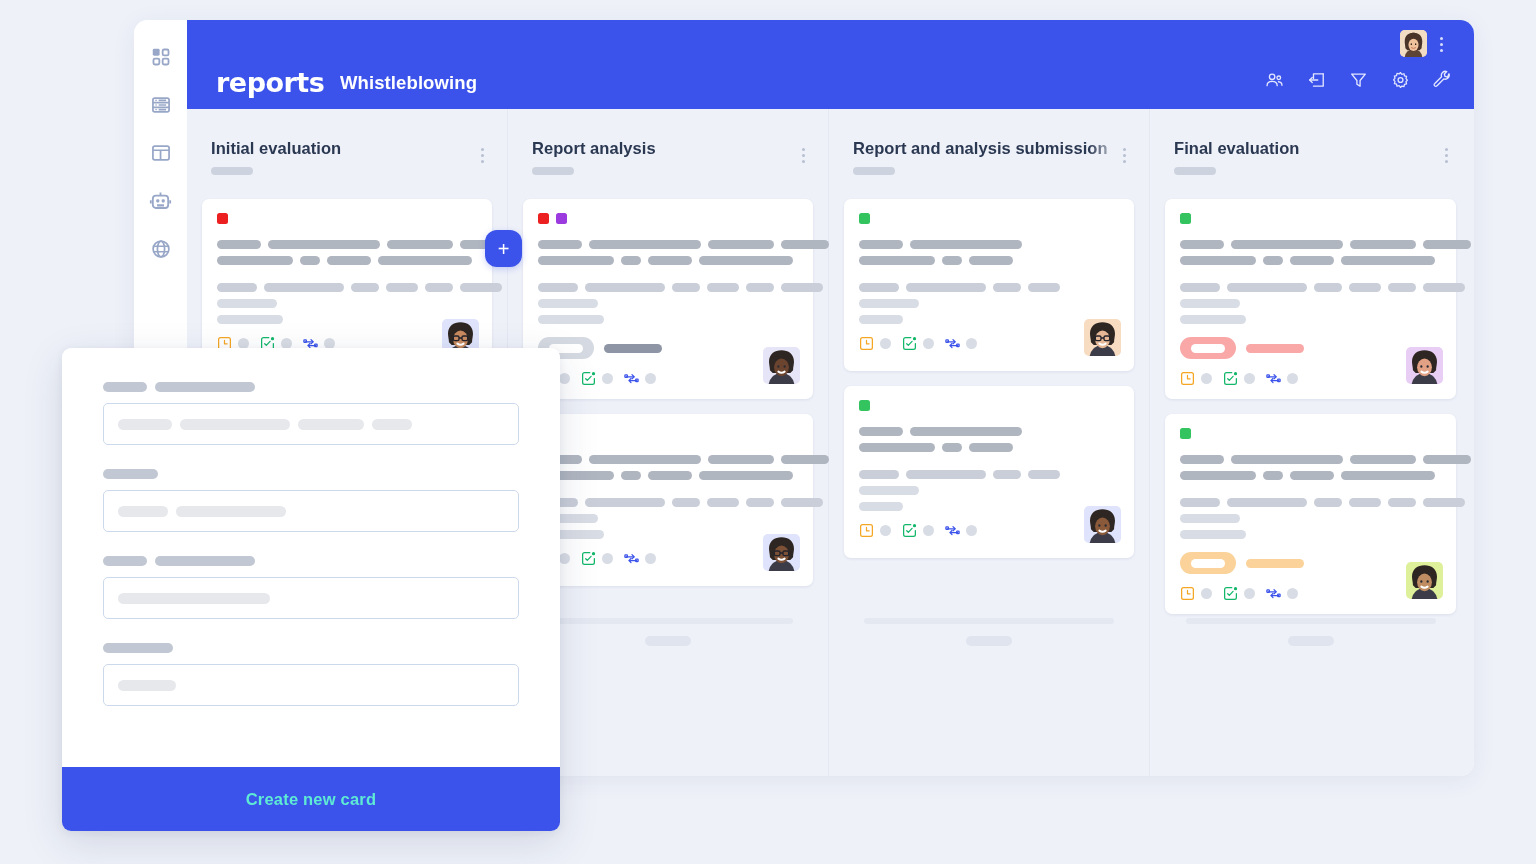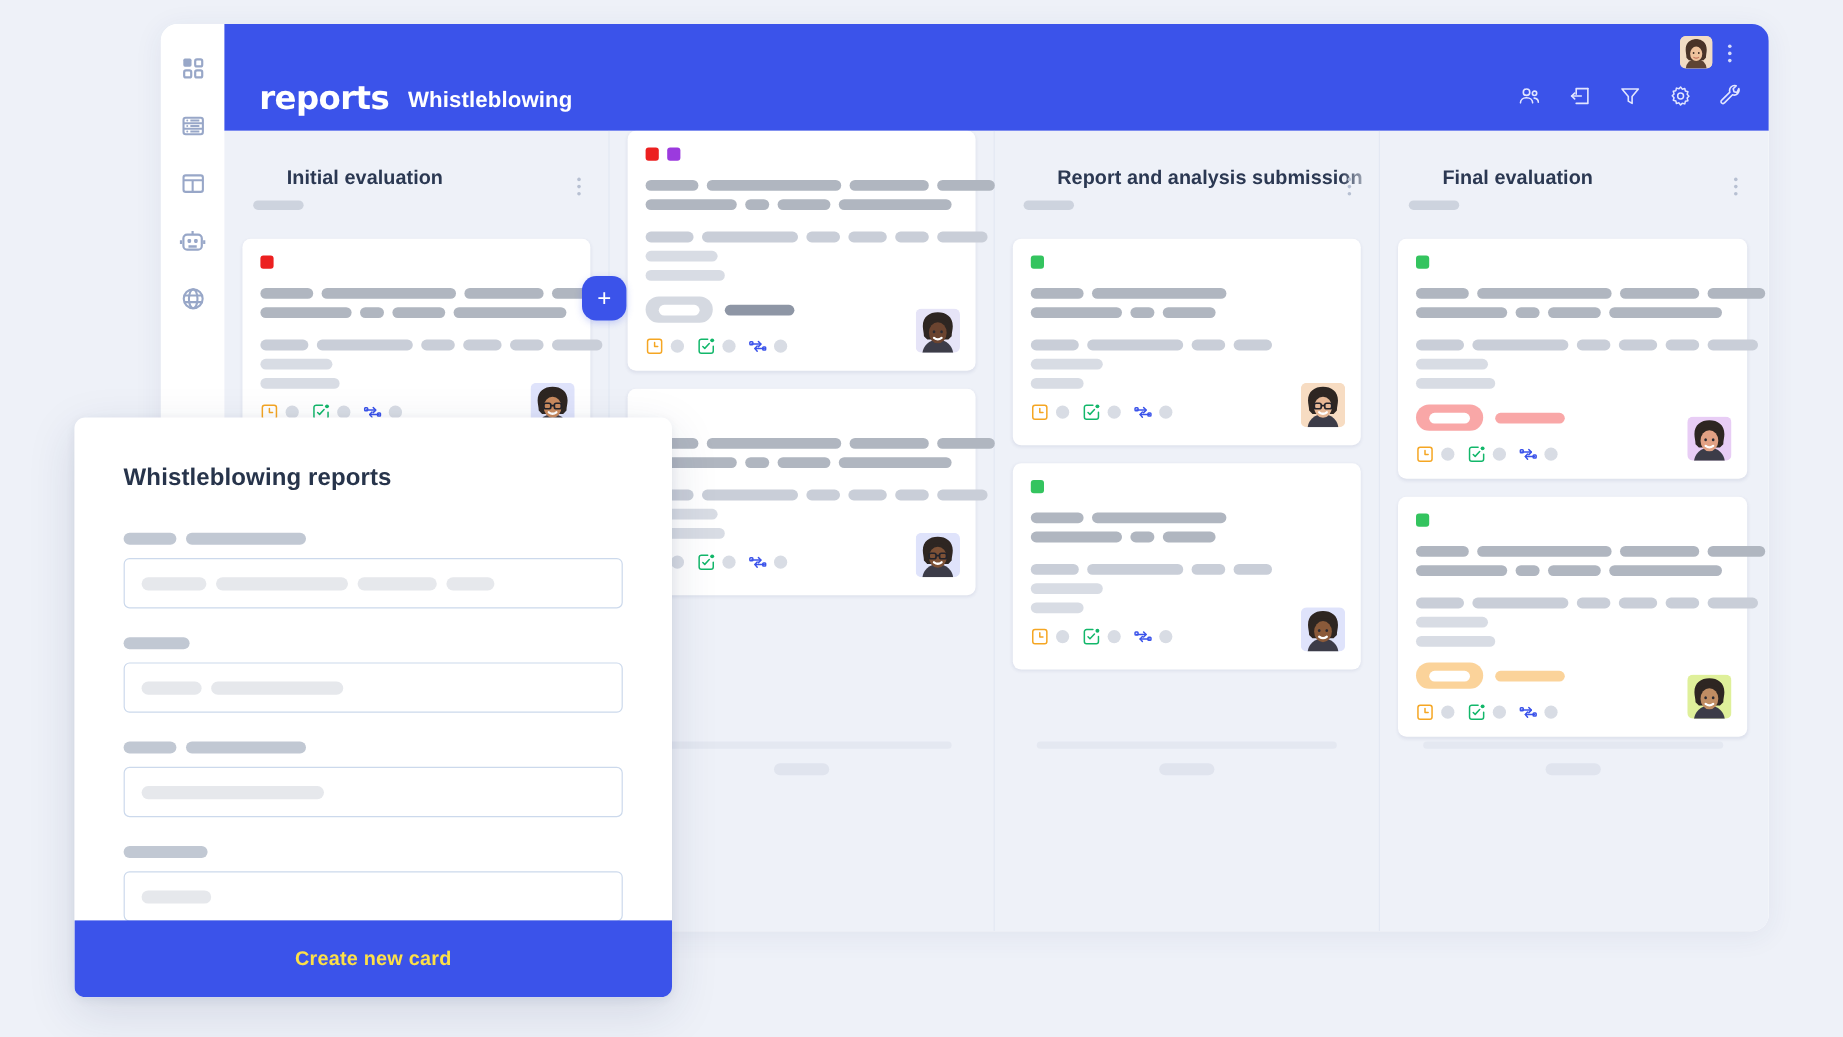--- a/index.html
+++ b/index.html
@@ -92,21 +92,21 @@
     width: 321px;
     flex: 0 0 321px;
     position: relative;
     padding: 0 0 0 0;
     border-right: 1px solid #e3e8f3;
   }
   .column:last-child { border-right: none; }
   .col-head { position: relative; height: 90px; padding: 30px 0 0 24px; }
   .col-title {
     font-size: 16.5px; font-weight: 700; color:#2b3852;
-    white-space: nowrap; letter-spacing: .05px; margin-left: 28px;
+    white-space: nowrap; letter-spacing: .05px;
   }
   .col-title.truncate {
     width: 268px; overflow: hidden;
     -webkit-mask-image: linear-gradient(to right, #000 88%, transparent 100%);
             mask-image: linear-gradient(to right, #000 88%, transparent 100%);
   }
   .col-sub {
     margin-top: 9px; width: 42px; height: 8px;
     border-radius: 4px; background: #cdd3de;
   }
@@ -206,21 +206,21 @@
     border: 1px solid #ccd9ec;
     border-radius: 5px;
     background: #fff;
     display:flex; align-items:center;
     padding: 0 14px;
     gap: 8px;
   }
   .field-input .c { height: 11px; border-radius: 5.5px; background:#e6e8ec; }
   #create-card-button {
     position:absolute; left:0; right:0; bottom:0;
-    height: 64px; background:#3b53ea; color:#fde047;
+    height: 64px; background:#3b53ea; color:#5eead4;
     display:flex; align-items:center; justify-content:center;
     font-size: 16.5px; font-weight: 700; letter-spacing:.2px;
     cursor: pointer; border:none; width:100%;
     font-family: "Liberation Sans", sans-serif;
   }
 </style>
 </head>
 <body>
 
 <div id="app-window">
@@ -466,20 +466,29 @@
     <path d="M16.6 26.6q3.4 2.6 6.8 0" stroke="#ffffff" stroke-width="2.1" fill="none" stroke-linecap="round"></path>
   </svg></div>
             </article>
           </div>
           <div class="col-footer">
             <div class="bar"></div>
             <div class="mini"></div>
           </div>
         </section>
         <section class="column">
+          <div class="col-head">
+            <div class="col-title">Report analysis</div>
+            <div class="col-sub"></div>
+            <div class="col-kebab">
+              <i></i>
+              <i></i>
+              <i></i>
+            </div>
+          </div>
           <div class="cards">
             <article class="card">
               <div class="labels">
                 <span class="lbl" style="background: rgb(236, 32, 32);"></span>
                 <span class="lbl" style="background: rgb(155, 58, 222);"></span>
               </div>
               <div>
                 <div class="sk-row"><span class="sk sk-dark" style="width: 44px;"></span><span class="sk sk-dark" style="width: 112px;"></span><span class="sk sk-dark" style="width: 66px;"></span><span class="sk sk-dark" style="width: 48px;"></span></div>
                 <div class="sk-row"><span class="sk sk-dark" style="width: 76px;"></span><span class="sk sk-dark" style="width: 20px;"></span><span class="sk sk-dark" style="width: 44px;"></span><span class="sk sk-dark" style="width: 94px;"></span></div>
               </div>
@@ -853,21 +862,20 @@
           <div class="col-footer">
             <div class="bar"></div>
             <div class="mini"></div>
           </div>
         </section>
       </main>
   </div>
 </div>
 
 <div id="modal">
-  <h2 id="modal-title">Whistleblowing reports</h2>
   <div id="modal-fields">
       <div class="field" style="margin-top: 34px;">
         <div class="field-label">
           <span class="b" style="width: 44px;"></span>
           <span class="b" style="width: 100px;"></span>
         </div>
         <div class="field-input" style="height: 42px;">
           <span class="c" style="width: 54px;"></span>
           <span class="c" style="width: 110px;"></span>
           <span class="c" style="width: 66px;"></span>

